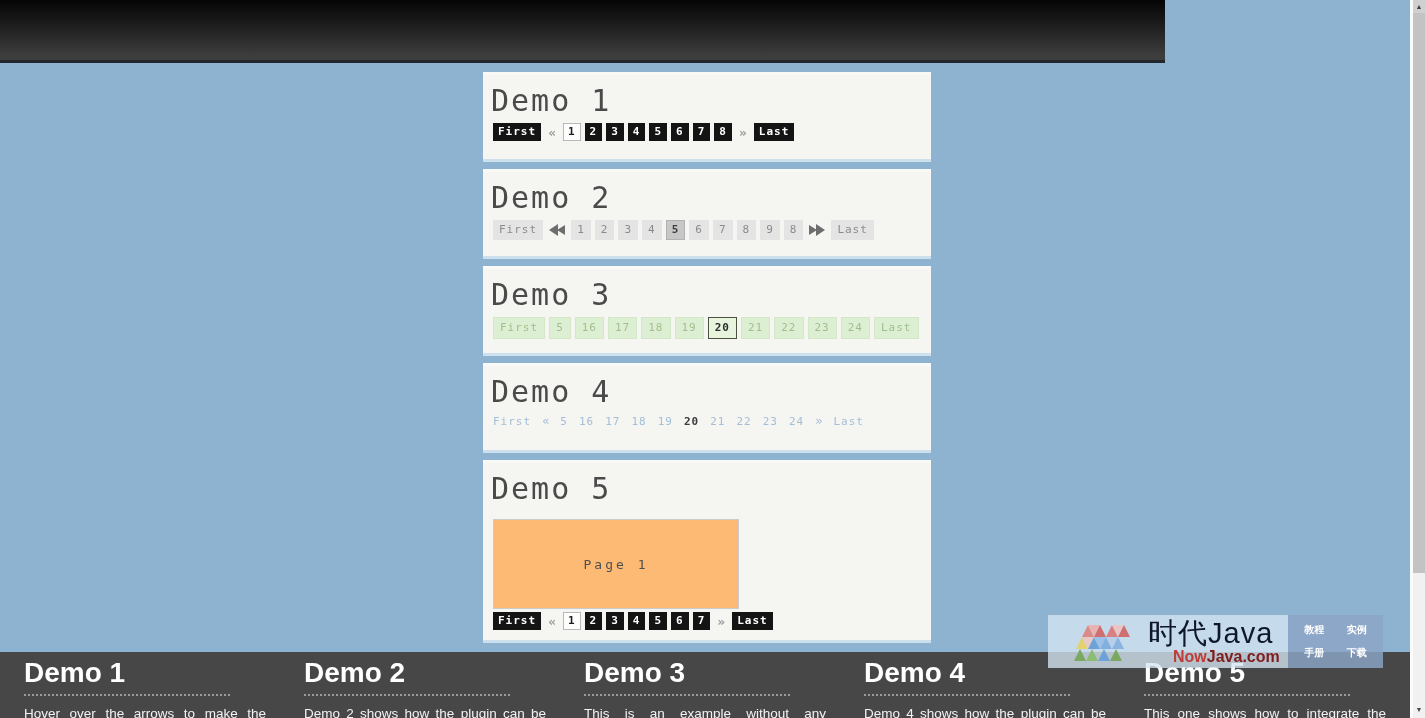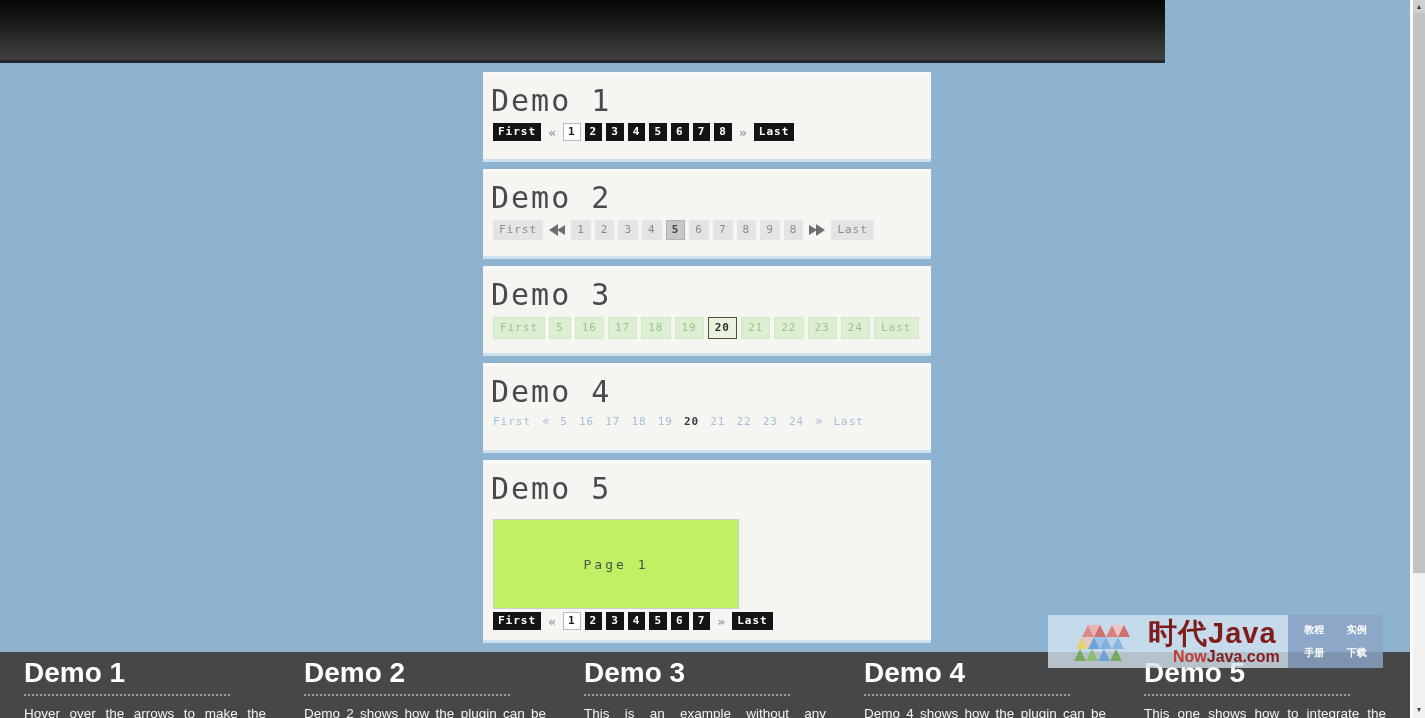--- a/index.html
+++ b/index.html
@@ -38,40 +38,40 @@
   .pg-green .pg-btn { background:#dcefd2; color:#a1bf8d; padding:3px 6px 4px 6px; border:1px solid #d3e8c7; cursor:pointer; }
   .pg-green .pg-btn.active { background:#e9f4df; color:#2e2e2e; font-weight:bold; border:1px solid #49523d; }
 
   
   .pg-links { gap:11px; }
   .pg-links .pg-btn { color:#a4bed6; cursor:pointer; }
   .pg-links .pg-btn.active { color:#3c3c3c; font-weight:bold; }
   .pg-links .pg-arrow { color:#a4bed6; font-size:12px; letter-spacing:0; cursor:pointer; }
 
   
-  .page-box { width:246px; height:90px; margin:12px 0 3px 2px; background:#bef264; border:1px solid #cbcbcb;
+  .page-box { width:246px; height:90px; margin:12px 0 3px 2px; background:#fdba74; border:1px solid #cbcbcb;
     display:flex; align-items:center; justify-content:center; }
   .page-box-label { font-family:"DejaVu Sans Mono", monospace; font-size:13px; color:#4f4f4f; letter-spacing:3px; }
   .panel.has-box .pager { margin-top:0; }
 
   
   .footer { position:absolute; left:0; top:652px; width:1410px; height:66px; background:#474747;
     display:grid; grid-template-columns:repeat(5, 1fr); column-gap:38px; padding:5px 24px 0 24px; overflow:hidden; }
   .fcol { overflow:hidden; }
   .fcol-title { color:#fff; font-size:28px; font-weight:bold; line-height:32px;
     padding-bottom:5px; border-bottom:2px dotted #9c9c9c; width:206px; }
   .fcol-text { margin-top:8px; color:#f3f3f3; font-size:13.5px; line-height:1.45;
     text-align:justify; text-align-last:justify; }
 
   
   .watermark { position:absolute; left:1048px; top:615px; height:53px; display:flex; z-index:5; }
   .wm-left { width:240px; background:rgba(213,229,242,0.78); display:flex; align-items:center; padding-left:26px; }
   .wm-logo { flex:none; }
   .wm-text { margin-left:8px; display:flex; flex-direction:column; line-height:1; }
-  .wm-brand { font-size:29px; font-weight:bold; color:#7f1d1d; letter-spacing:1px; }
+  .wm-brand { font-size:29px; font-weight:normal; color:#0f172a; letter-spacing:1px; }
   .wm-site { font-size:16px; font-weight:bold; margin-top:1px; }
   .wm-site .now { color:#c03a36;margin-left:25px; }
   .wm-site .rest { color:#7f1d1d; }
   .wm-right { width:95px; background:rgba(139,165,198,0.82); color:#fff; font-weight:bold; font-size:10px;
     display:grid; grid-template-columns:1fr 1fr; align-items:center; justify-items:center; padding:3px 5px; }
 
   
   .scrollbar { position:absolute; right:0; top:0; width:15px; height:718px; background:#f1f1f1;
     border-left:3px solid #fbfbfb; }
   .sb-up { position:absolute; top:0; left:0; width:100%; height:13px; background:#d0d0d0;

